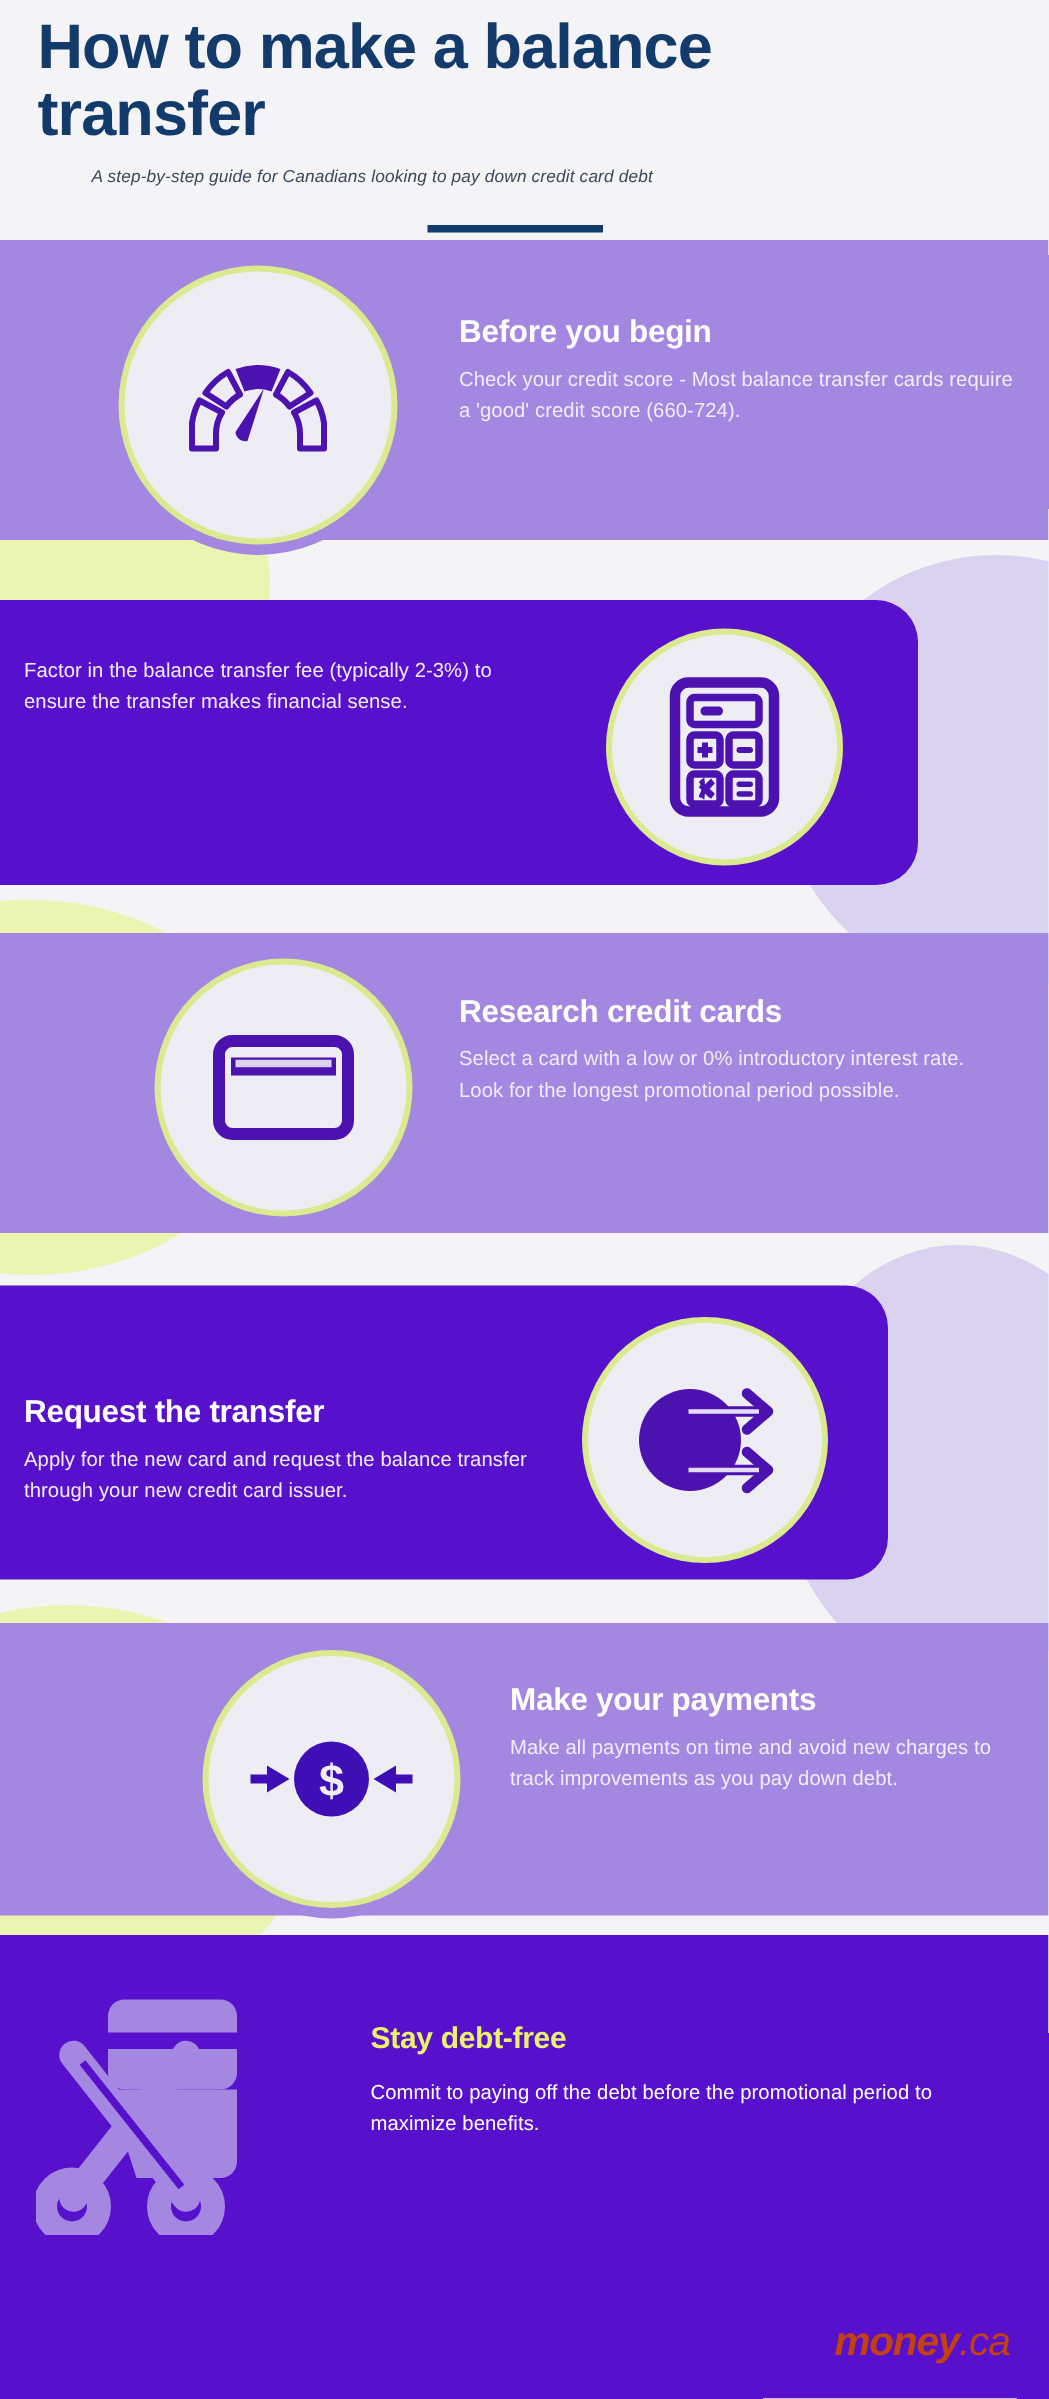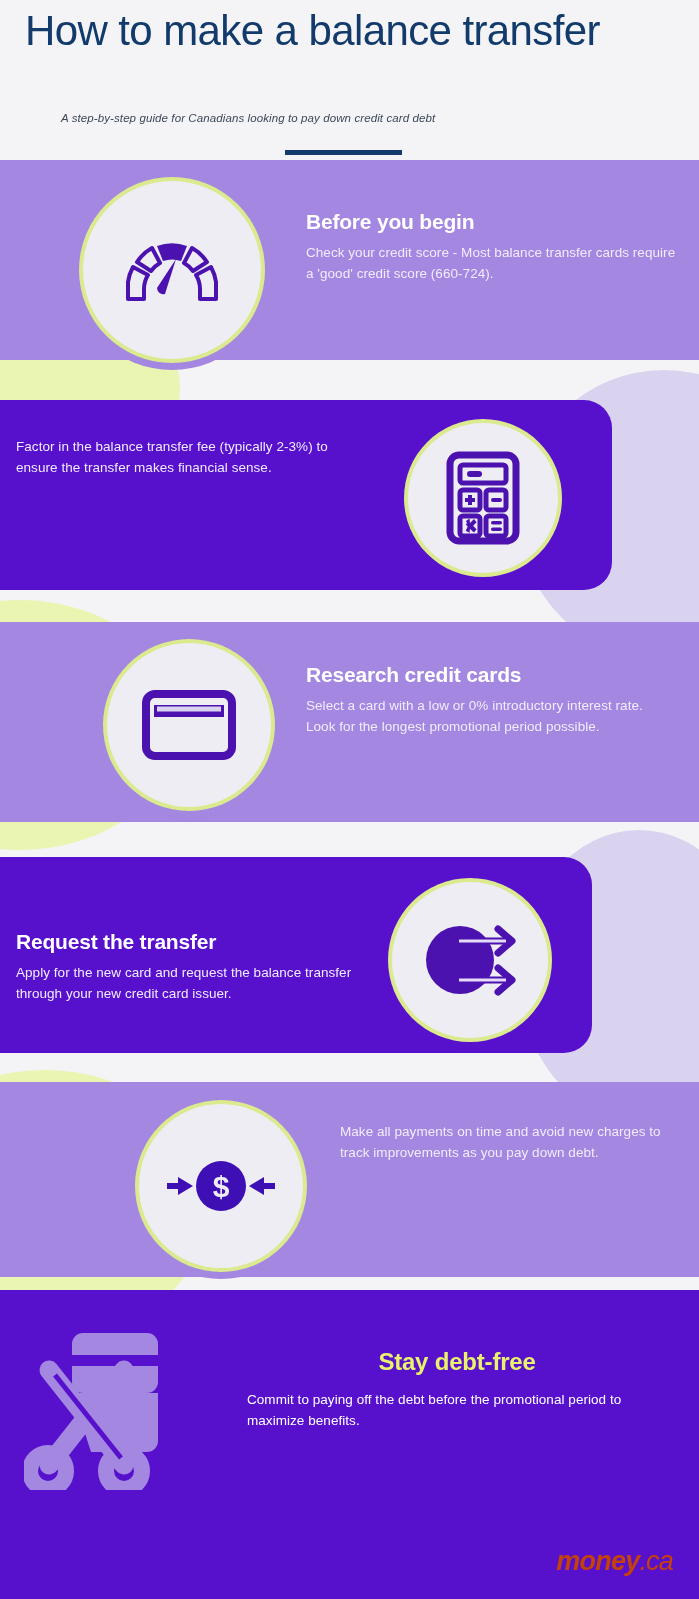--- a/index.html
+++ b/index.html
@@ -22,21 +22,21 @@
   .blob-lime-1{left:-150px;top:268px;width:330px;height:240px;background:#e9f5b0;}
   .blob-lime-2{left:-140px;top:600px;width:320px;height:250px;background:#e9f5b0;}
   .blob-lime-3{left:-120px;top:1070px;width:330px;height:270px;background:#e9f5b0;}
   .blob-lav-1{right:-110px;top:370px;width:290px;height:290px;background:#d9d3ef;}
   .blob-lav-2{right:-60px;top:830px;width:240px;height:290px;background:#d9d3ef;}
 
   
   .header{position:absolute;left:0;top:0;width:699px;height:158px;z-index:3;}
   .title{
     position:absolute;left:25px;top:8px;width:600px;
-    font-size:42px;line-height:1.08;font-weight:normal;
+    font-size:42px;line-height:1.08;font-weight:bold;
     color:#123a6b;letter-spacing:-0.6px;
   }
   .subtitle{
     position:absolute;left:27px;top:112px;width:640px;
     font-size:11.5px;font-style:italic;color:#3c4858;letter-spacing:.1px;margin-left:34px;
   }
   .accent-bar{
     position:absolute;left:285px;top:150px;width:117px;height:5px;
     background:#123a6b;
   }
@@ -103,21 +103,21 @@
   .step-body{
     font-size:13.5px;line-height:1.52;color:#f1ecfb;
     margin:0;letter-spacing:.05px;
   }
   .txt-1{left:306px;top:210px;width:372px;}
   .txt-2{left:16px; top:437px;width:350px;}
   .txt-3{left:306px;top:663px;width:352px;}
   .txt-4{left:16px; top:890px;width:364px;margin-top:40px;}
   .txt-5{left:340px;top:1122px;width:340px;}
   .txt-6{left:247px;top:1348px;width:420px;}
-  .txt-6 .step-title{color:#eaf26d;font-size:24px;margin-bottom:14px;text-align:center;}
+  .txt-6 .step-title{color:#eaf26d;font-size:20px;margin-bottom:14px;}
   .txt-6 .step-body{color:#ffffff;}
 
   
   .footer-icon{position:absolute;left:24px;top:1325px;z-index:5;}
   .logo{
     position:absolute;right:26px;bottom:22px;z-index:6;
     font-size:27px;font-style:italic;color:#c2410c;
     letter-spacing:-0.8px;
   }
   .logo .b{font-weight:bold;}
@@ -246,20 +246,21 @@
     <svg width="112" height="60" viewBox="0 0 112 60">
       <circle cx="56" cy="30" r="25" fill="#3d0fb5"></circle>
       <text x="56" y="41" font-size="30" font-weight="bold" fill="#eeedf3" text-anchor="middle" font-family="'Liberation Sans',sans-serif">$</text>
       <g fill="#3d0fb5">
         <path d="M28 30 L13 21 L13 27 L2 27 L2 33 L13 33 L13 39 Z"></path>
         <path d="M84 30 L99 21 L99 27 L110 27 L110 33 L99 33 L99 39 Z"></path>
       </g>
     </svg>
   </div>
   <div class="txt txt-5">
+    <p class="step-title">Make your payments</p>
     <p class="step-body">Make all payments on time and avoid new charges to track improvements as you pay down debt.</p>
   </div>
 
   <div class="band band-6 dark">
     <div class="band-inner"></div>
   </div>
   <div class="footer-icon">
     <svg width="155" height="165" viewBox="0 0 155 165">
       <g fill="#a487e0">
         <rect x="48" y="8" width="86" height="60" rx="11"></rect>

